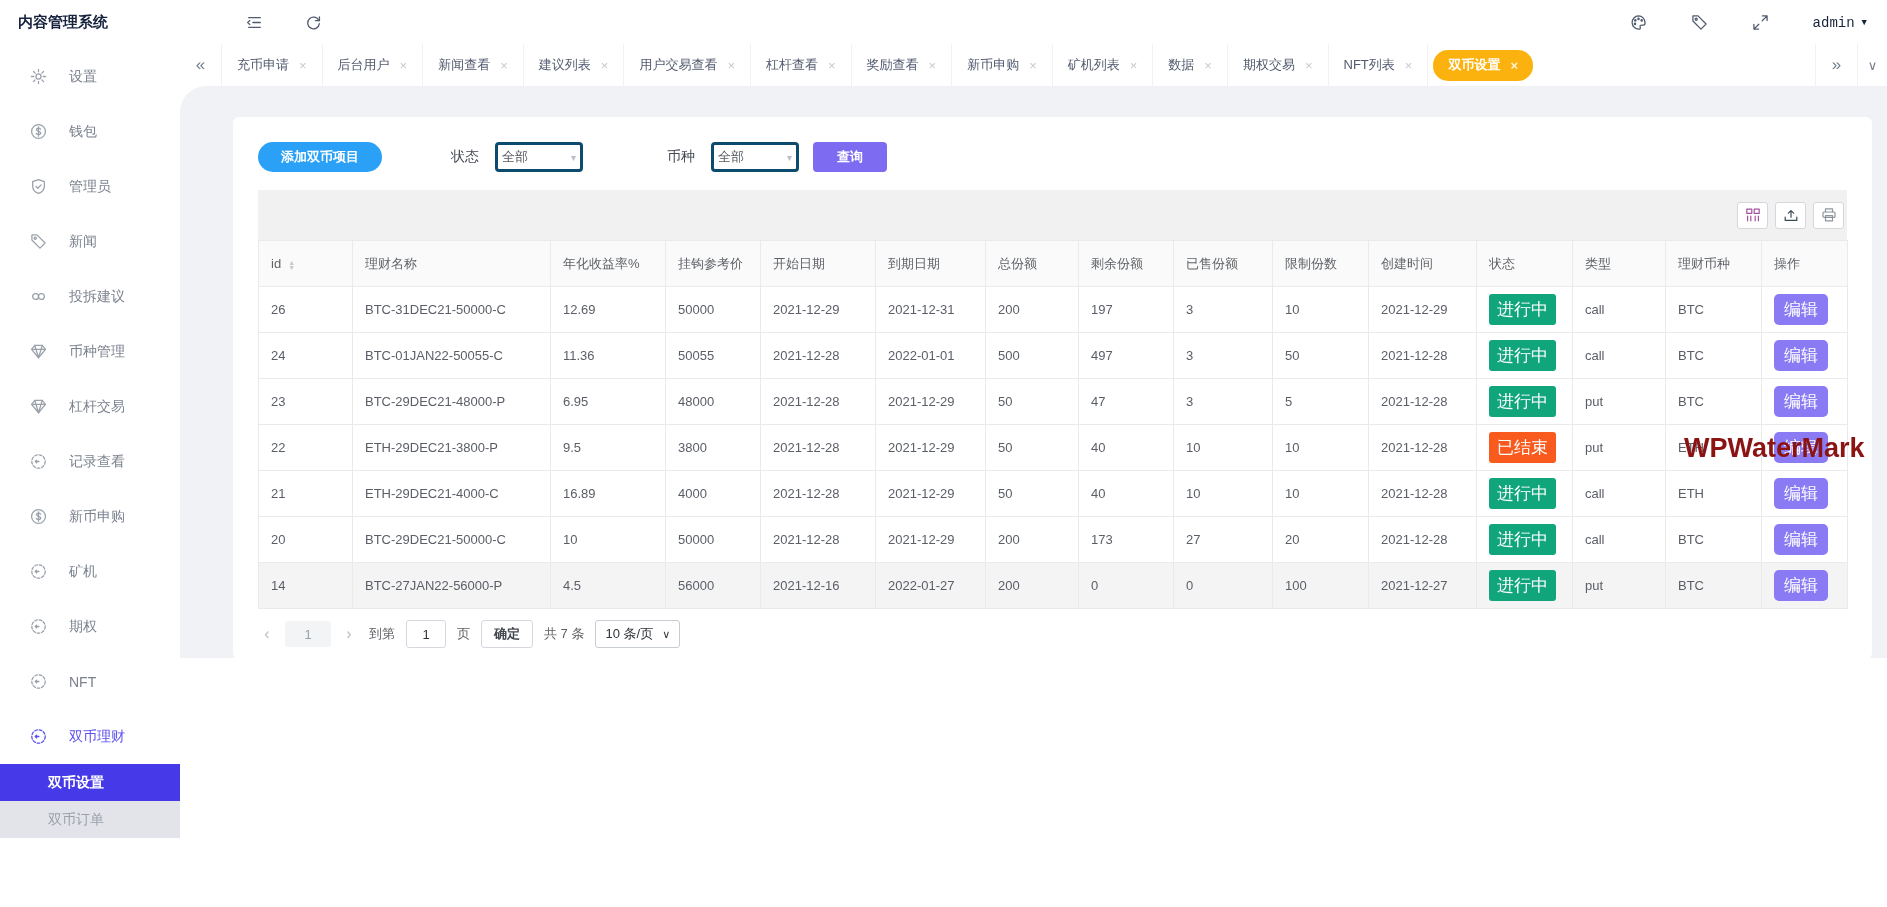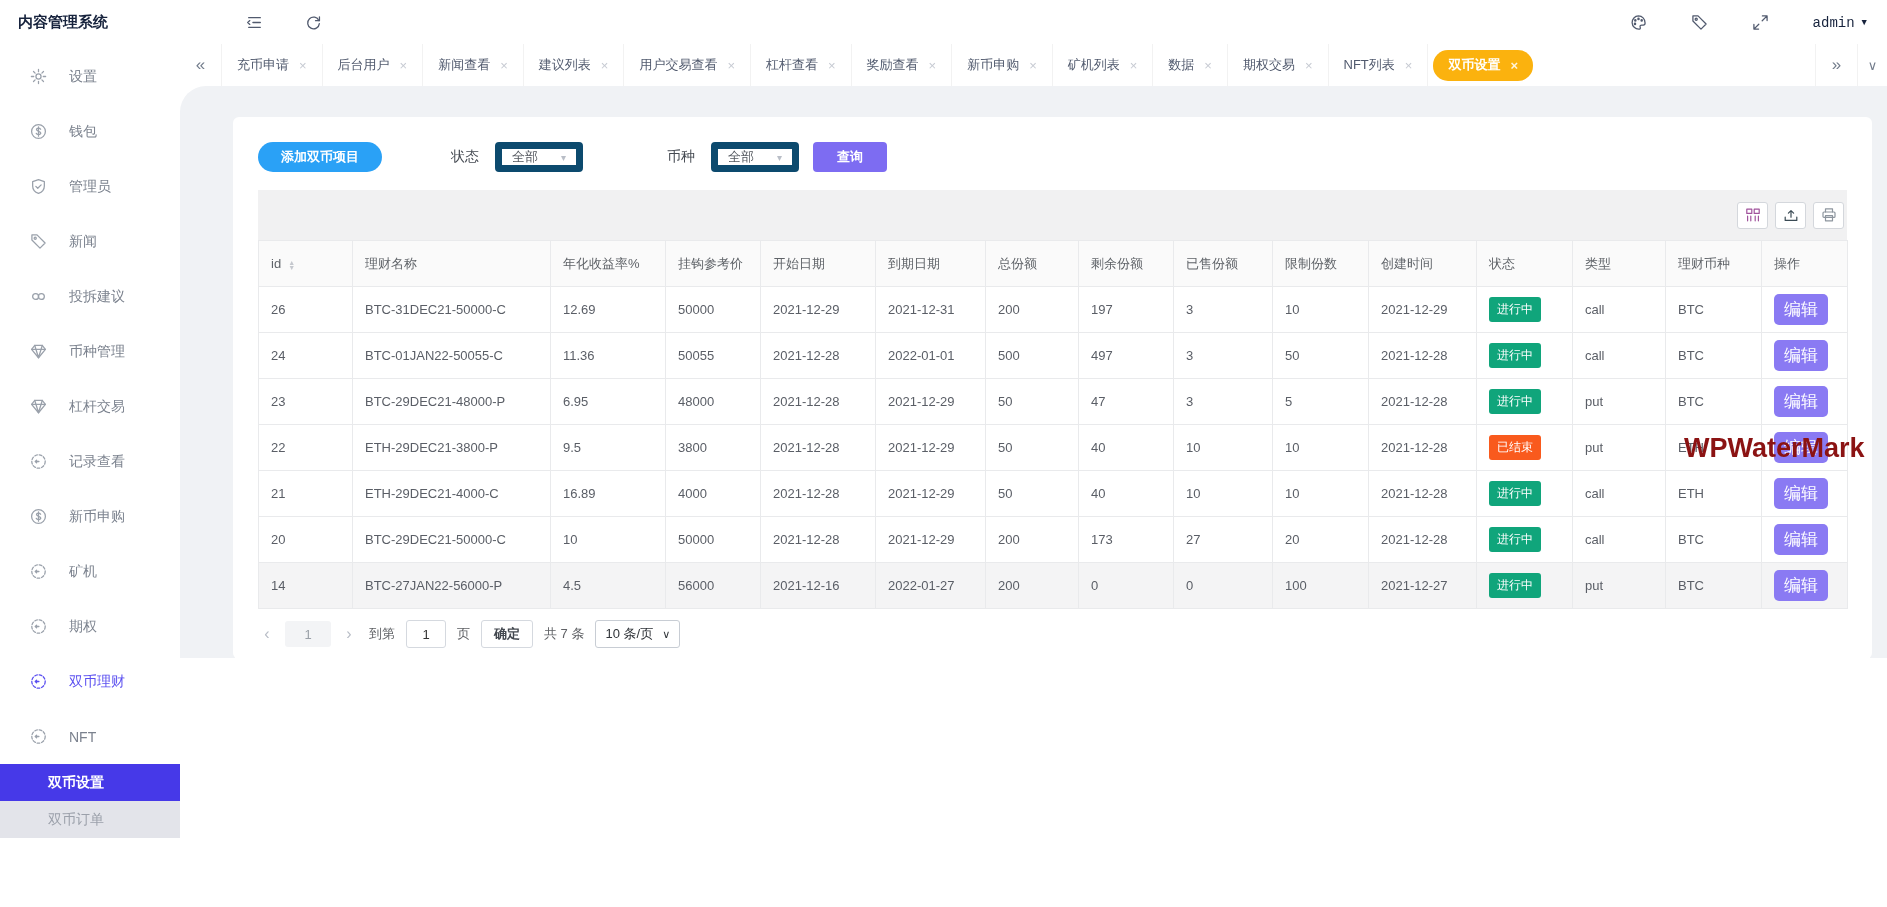--- a/index.html
+++ b/index.html
@@ -51,43 +51,43 @@
     background:#f0f2f5; border-top-left-radius:26px; }
   .card { margin:31px 15px 0 53px; height:542px; background:#fff; border-radius:6px;
     padding:0 25px; position:relative; }
 
   .filters { display:flex; align-items:center; padding-top:25px; }
   .btn-add { height:30px; padding:0 23px; border:none; border-radius:16px; background:var(--add-button-blue);
     color:#fff; font-size:13px; font-weight:bold; cursor:pointer; font-family:inherit; }
   .f-label { font-size:14px; color:#454a52; }
   .lbl1 { margin-left:69px; }
   .lbl2 { margin-left:84px;font-family:Liberation Serif, serif; }
-  .f-select { margin-left:16px; width:88px; height:30px; border:7px solid #0c4a6e; border-radius:4px;
-    display:flex; align-items:center; justify-content:space-between; padding:0 10px;
+  .f-select { margin-left:16px; width:88px; height:30px; border:3px solid #0c4a6e; border-radius:4px;
+    display:flex; align-items:center; justify-content:space-between; padding:0 4px;
     font-size:13px; color:#54585f; cursor:pointer; background:#fff; }
   .sel-caret { color:#b9bec7; font-size:10px; }
   .btn-query { margin-left:14px; height:30px; width:74px; border:none; border-radius:4px;
     background:var(--query-purple); color:#fff; font-size:13px; font-weight:bold; cursor:pointer; font-family:inherit; }
 
   .table-toolbar { margin-top:18px; height:50px; background:#f1f1f2; display:flex;
     align-items:center; justify-content:flex-end; gap:7px; padding-right:3px; }
   .tool-btn { width:31px; height:27px; background:#fff; border:1px solid #d4d7dc; border-radius:3px;
     display:flex; align-items:center; justify-content:center; cursor:pointer; padding:0; }
   .tool-btn .ic { display:inline-flex; }
   .c-col { color:#a0529c; } .c-exp { color:#3a4a54; } .c-prt { color:#8d959e; }
 
   table.grid { width:100%; border-collapse:collapse; font-size:13px; color:#5a5e66; table-layout:fixed; }
   .grid th, .grid td { border:1px solid #e9eaec; height:46px; padding:0 0 0 12px; text-align:left;
     font-weight:normal; overflow:hidden; white-space:nowrap; }
   .grid thead th { background:#fafafa; color:#5f6368; }
   .grid tr.striped td { background:#f4f4f5; }
   .sort-stack { display:inline-flex; flex-direction:column; vertical-align:middle; margin-left:7px;
     line-height:5px; }
   .sort-stack span { font-size:7px; color:#c5c8ce; }
-  .badge { display:inline-block; color:#fff; font-size:12px; padding:4px 8px; border-radius:3px; }
+  .badge { display:inline-block; color:#fff; font-size:17px; padding:4px 8px; border-radius:3px; }
   .badge.running { background:var(--badge-running); }
   .badge.ended { background:var(--badge-ended); }
   .btn-edit { background:var(--edit-button); border:none; border-radius:5px; color:#fff;
     font-size:17px; padding:4px 10px; cursor:pointer; font-family:inherit; }
 
   .pagination { display:flex; align-items:center; height:50px; font-size:13px; color:#606266; gap:9px; }
   .pg-arrow { color:#b8bdc6; font-size:16px; width:18px; text-align:center; cursor:pointer; }
   .pg-num { width:46px; height:26px; background:#f3f4f6; border-radius:3px; color:#9aa0a8;
     display:flex; align-items:center; justify-content:center; cursor:pointer; }
   .pg-text { margin:0 2px; }
@@ -245,37 +245,37 @@
         </div>
         <div class="side-item">
           <span class="ic">
             <svg width="17" height="17" viewBox="0 0 16 16" fill="none" stroke="currentColor" stroke-width="1.2" stroke-linecap="round" stroke-linejoin="round">
               <circle cx="8" cy="8" r="6.3" stroke-dasharray="2.6 1.7"></circle>
               <path d="M8.4 8H4.9M4.9 8l1.3-1.2M4.9 8l1.3 1.2"></path>
             </svg>
           </span>
           <span>期权</span>
         </div>
-        <div class="side-item active">
+        <div class="side-item">
           <span class="ic">
             <svg width="17" height="17" viewBox="0 0 16 16" fill="none" stroke="currentColor" stroke-width="1.2" stroke-linecap="round" stroke-linejoin="round">
               <circle cx="8" cy="8" r="6.3" stroke-dasharray="2.6 1.7"></circle>
               <path d="M8.4 8H4.9M4.9 8l1.3-1.2M4.9 8l1.3 1.2"></path>
             </svg>
           </span>
-          <span>双币理财</span>
-        </div>
-        <div class="side-item">
+          <span>NFT</span>
+        </div>
+        <div class="side-item active">
           <span class="ic">
             <svg width="17" height="17" viewBox="0 0 16 16" fill="none" stroke="currentColor" stroke-width="1.2" stroke-linecap="round" stroke-linejoin="round">
               <circle cx="8" cy="8" r="6.3" stroke-dasharray="2.6 1.7"></circle>
               <path d="M8.4 8H4.9M4.9 8l1.3-1.2M4.9 8l1.3 1.2"></path>
             </svg>
           </span>
-          <span>NFT</span>
+          <span>双币理财</span>
         </div>
         <div class="sub-item active">
           <span>双币设置</span>
         </div>
         <div class="sub-item">
           <span>双币订单</span>
         </div>
       </div>
   </div>
 

